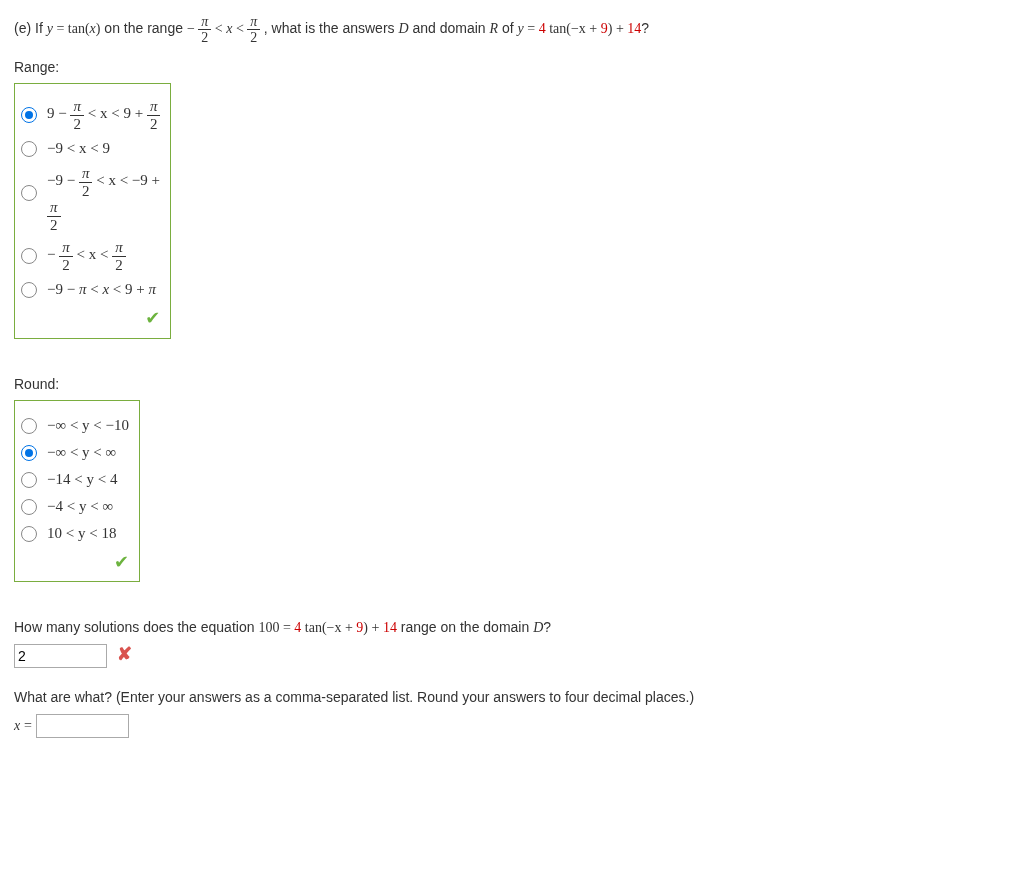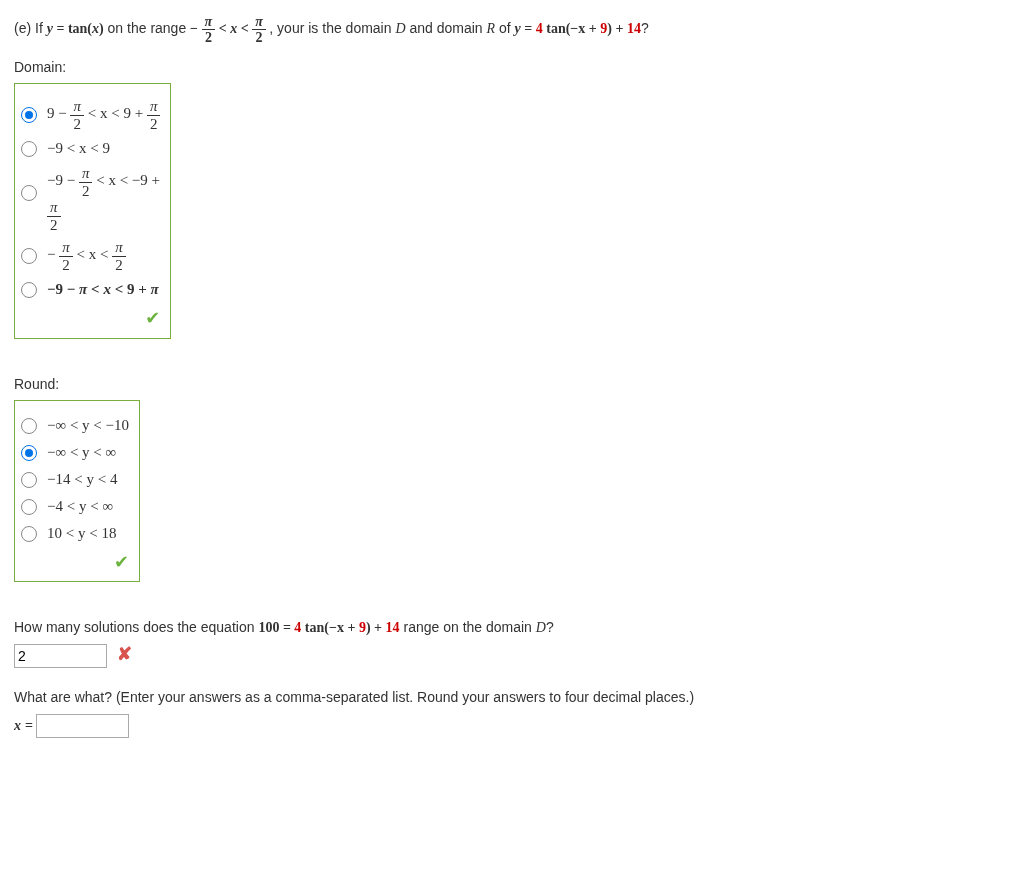--- a/index.html
+++ b/index.html
@@ -71,46 +71,46 @@
     }
     .text-input {
       width: 85px;
       height: 20px;
       border: 1px solid #aaa;
       font-size: 14px;
       padding: 1px 3px;
       vertical-align: middle;
     }
     .question-spacer { margin-top: 30px; }
-    .math-serif { font-family: 'Times New Roman', serif; font-weight: bold; }
+    .math-serif { font-family: 'Times New Roman', serif; }
     .multiline {
       display: flex;
       align-items: flex-start;
     }
     .multiline-content { line-height: 1.5; }
   </style>
 </head>
 <body>
 
 
 
 <div>
   <span>(e)</span>
   <span>If </span>
   <span class="math-serif"><span class="math-i">y</span> = tan(<span class="math-i">x</span>)</span>
   <span> on the range </span>
   <span class="math-serif">−
     <span class="frac"><span class="num math-i">π</span><span class="den">2</span></span>
     &lt; <span class="math-i">x</span> &lt;
     <span class="frac"><span class="num math-i">π</span><span class="den">2</span></span>
-  </span><span>, your is the domain </span><span class="math-i">D</span><span> and domain </span><span class="math-i">R</span><span> of </span>
+  </span><span>, what is the answers </span><span class="math-i">D</span><span> and domain </span><span class="math-i">R</span><span> of </span>
   <span class="math-serif"><span class="math-i">y</span> = </span><span class="red math-serif">4</span><span class="math-serif"> tan(−x + </span><span class="red math-serif">9</span><span class="math-serif">) + </span><span class="red math-serif">14</span><span>?</span>
 </div>
 
-<div class="label">Domain:</div>
+<div class="label">Range:</div>
 
 <div class="choice-box">
   <div class="choice-row">
     <span class="radio selected">
         <span class="dot"></span>
       </span>
     <span>
       <span>9 − </span>
       <span class="frac"><span class="num math-i">π</span><span class="den">2</span></span>
       <span> &lt; x &lt; 9 + </span>

